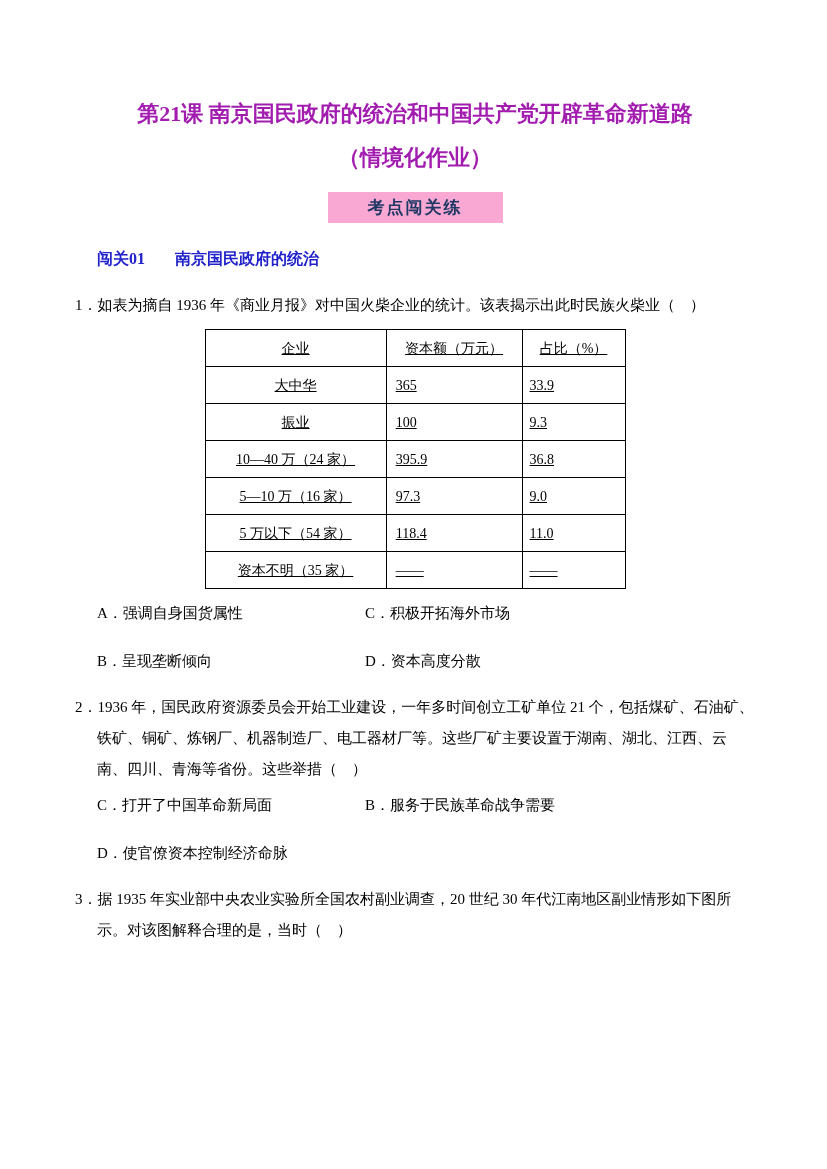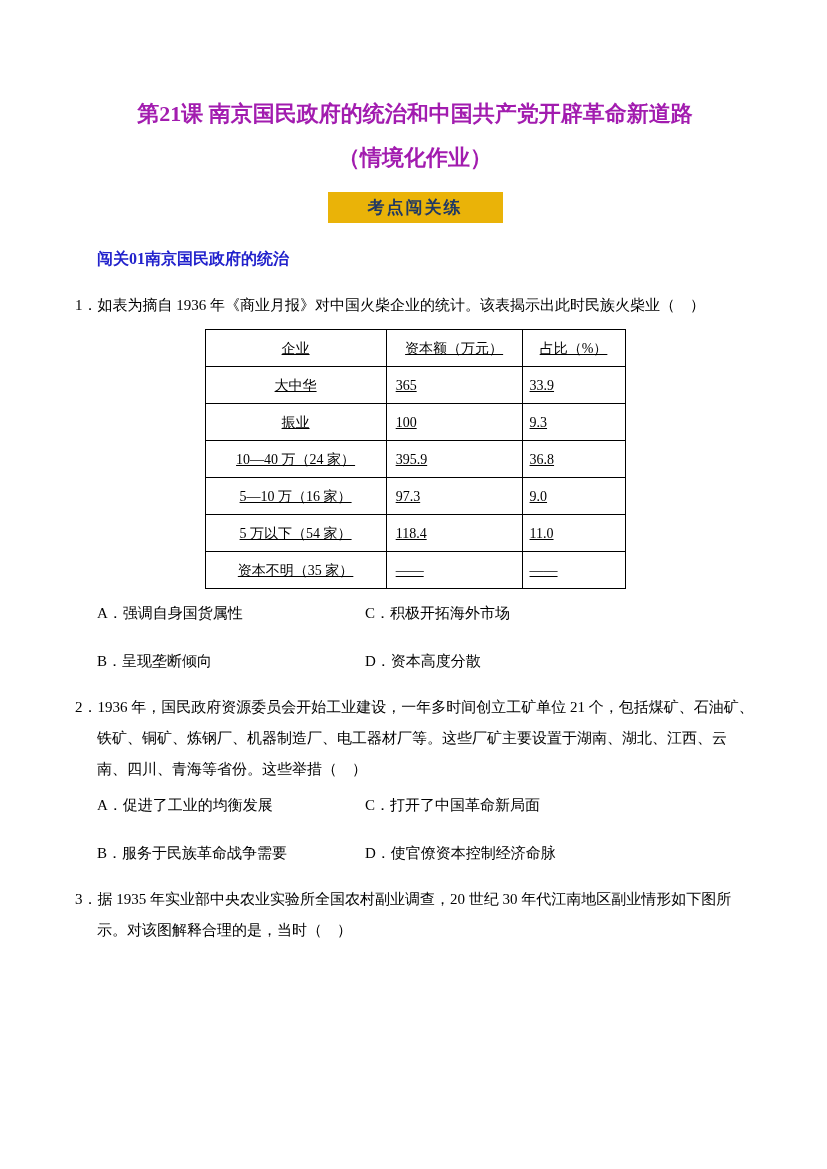--- a/index.html
+++ b/index.html
@@ -31,37 +31,37 @@
     font-family: "Liberation Serif", serif;
   }
 
   
   .banner-wrap {
     text-align: center;
     margin-top: 12px;
   }
   .banner {
     display: inline-block;
-    background: #eab308;
+    background: #f9a8d4;
     color: #1f3864;
     font-weight: bold;
     font-size: 17px;
     padding: 4px 40px;
     letter-spacing: 2px;
   }
 
   
   .section-heading {
     margin-top: 26px;
     margin-left: 22px;
     font-size: 16px;
     font-weight: bold;
     color: #2222cc;
   }
-  .section-heading .sec-label { }
+  .section-heading .sec-label { margin-right: 30px; }
 
   
   .question {
     margin-top: 20px;
     font-size: 15px;
     line-height: 31px;
   }
   .stem {
     padding-left: 22px;
     text-indent: -22px;
@@ -167,21 +167,20 @@
       <div class="opt">A．强调自身国货属性</div>
       <div class="opt">C．积极开拓海外市场</div>
       <div class="opt">B．呈现垄断倾向</div>
       <div class="opt">D．资本高度分散</div>
     </div>
   </div>
 
   <div class="question">
     <div class="stem">2．1936 年，国民政府资源委员会开始工业建设，一年多时间创立工矿单位 21 个，包括煤矿、石油矿、铁矿、铜矿、炼钢厂、机器制造厂、电工器材厂等。这些厂矿主要设置于湖南、湖北、江西、云南、四川、青海等省份。这些举措（　）</div>
     <div class="options" style="margin-top: 10px;">
-      <div class="opt">A．促进了工业的均衡发展</div>
       <div class="opt">C．打开了中国革命新局面</div>
       <div class="opt">B．服务于民族革命战争需要</div>
       <div class="opt">D．使官僚资本控制经济命脉</div>
     </div>
   </div>
 
   <div class="question">
     <div class="stem">3．据 1935 年实业部中央农业实验所全国农村副业调查，20 世纪 30 年代江南地区副业情形如下图所示。对该图解释合理的是，当时（　）</div>
   </div>
 

